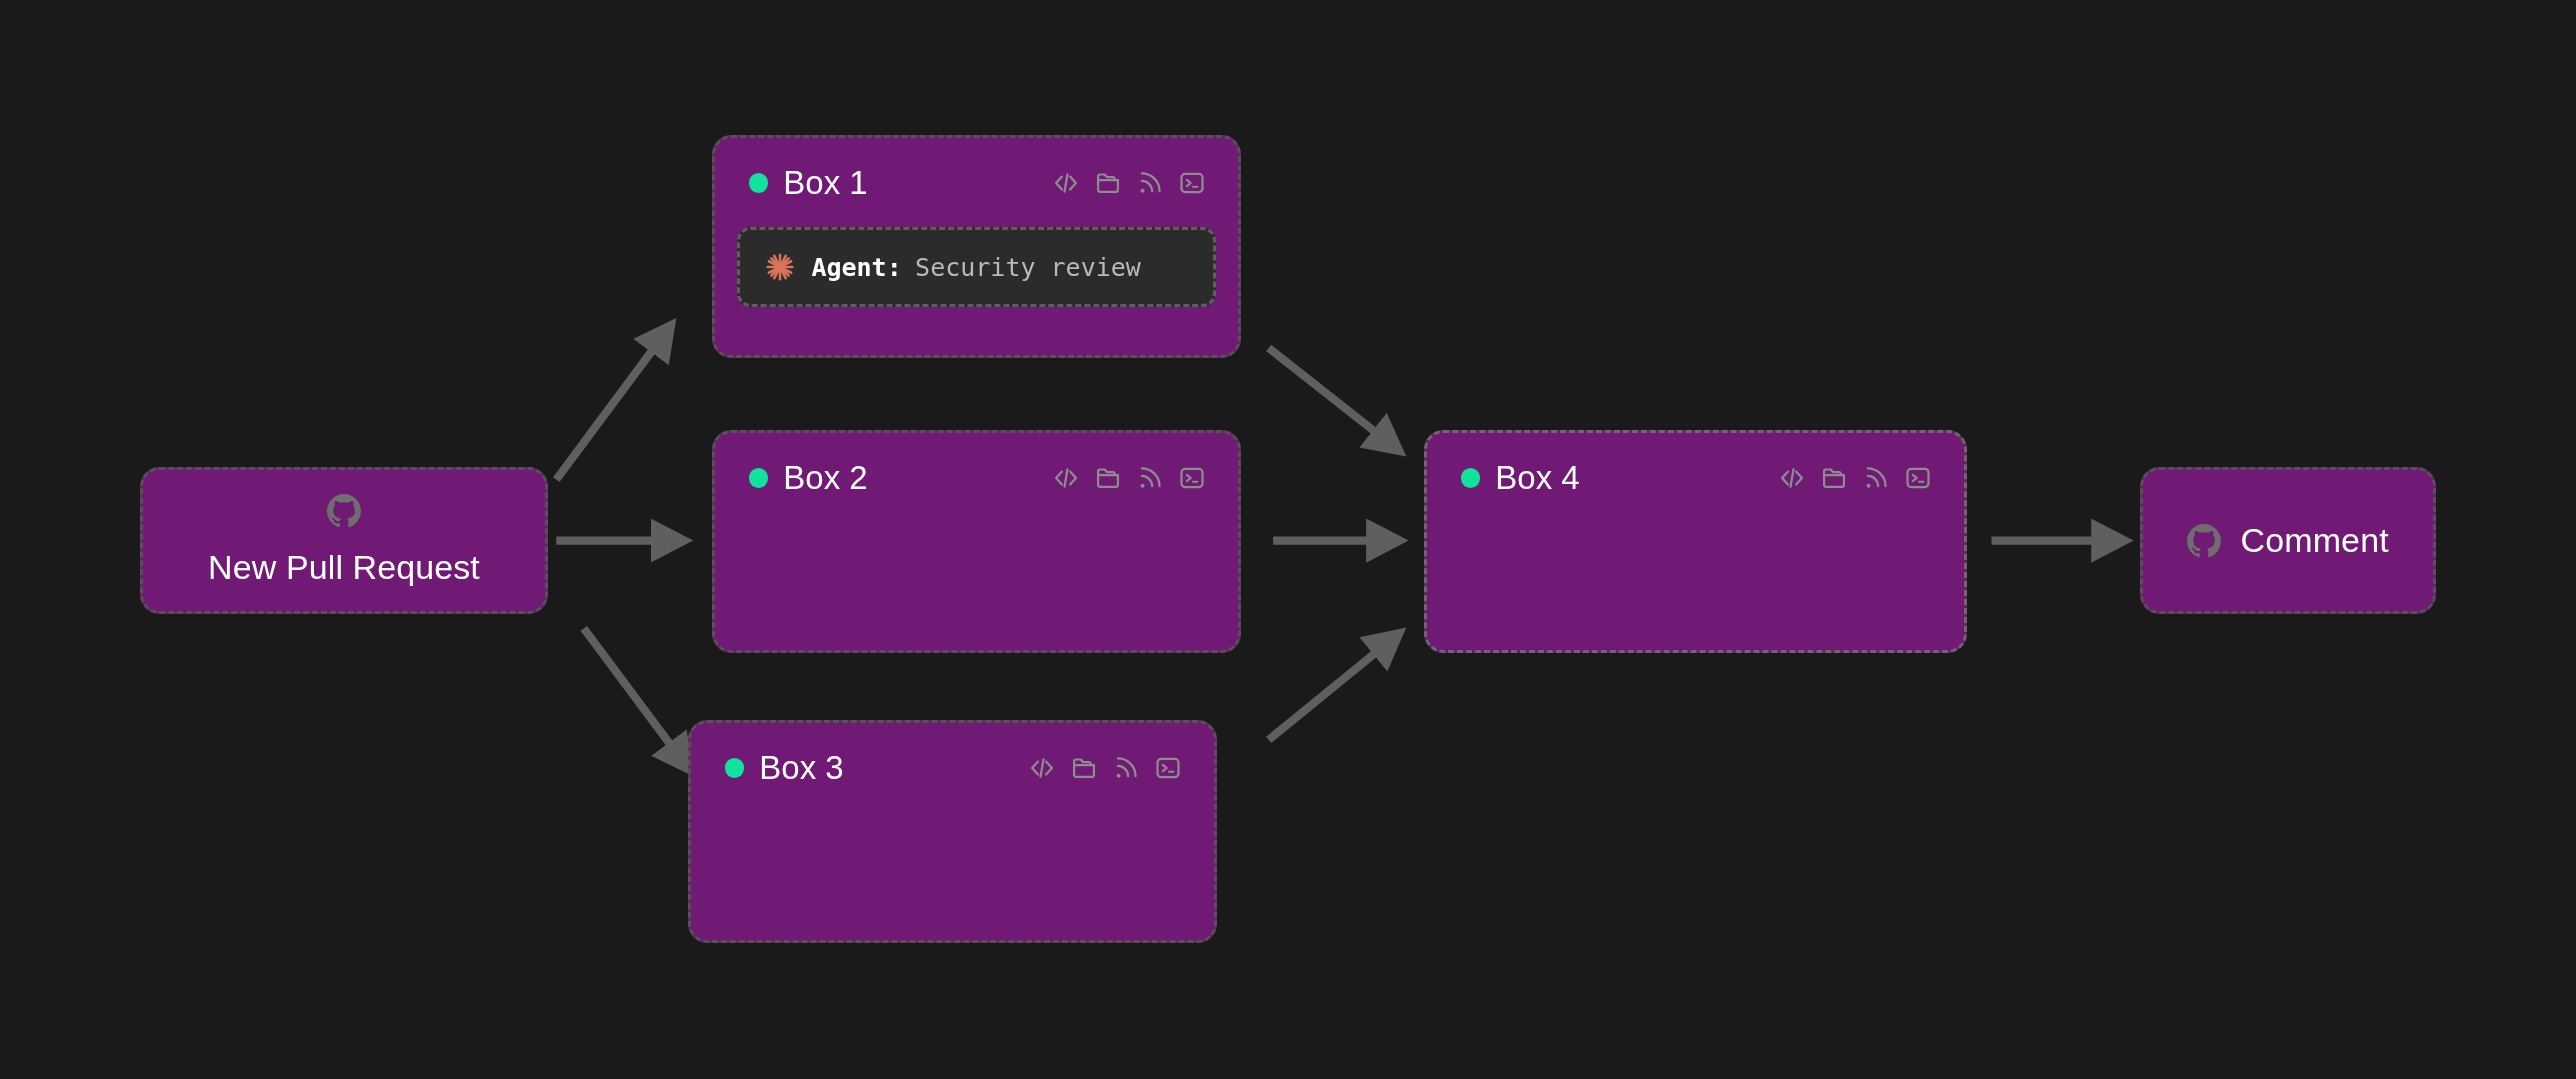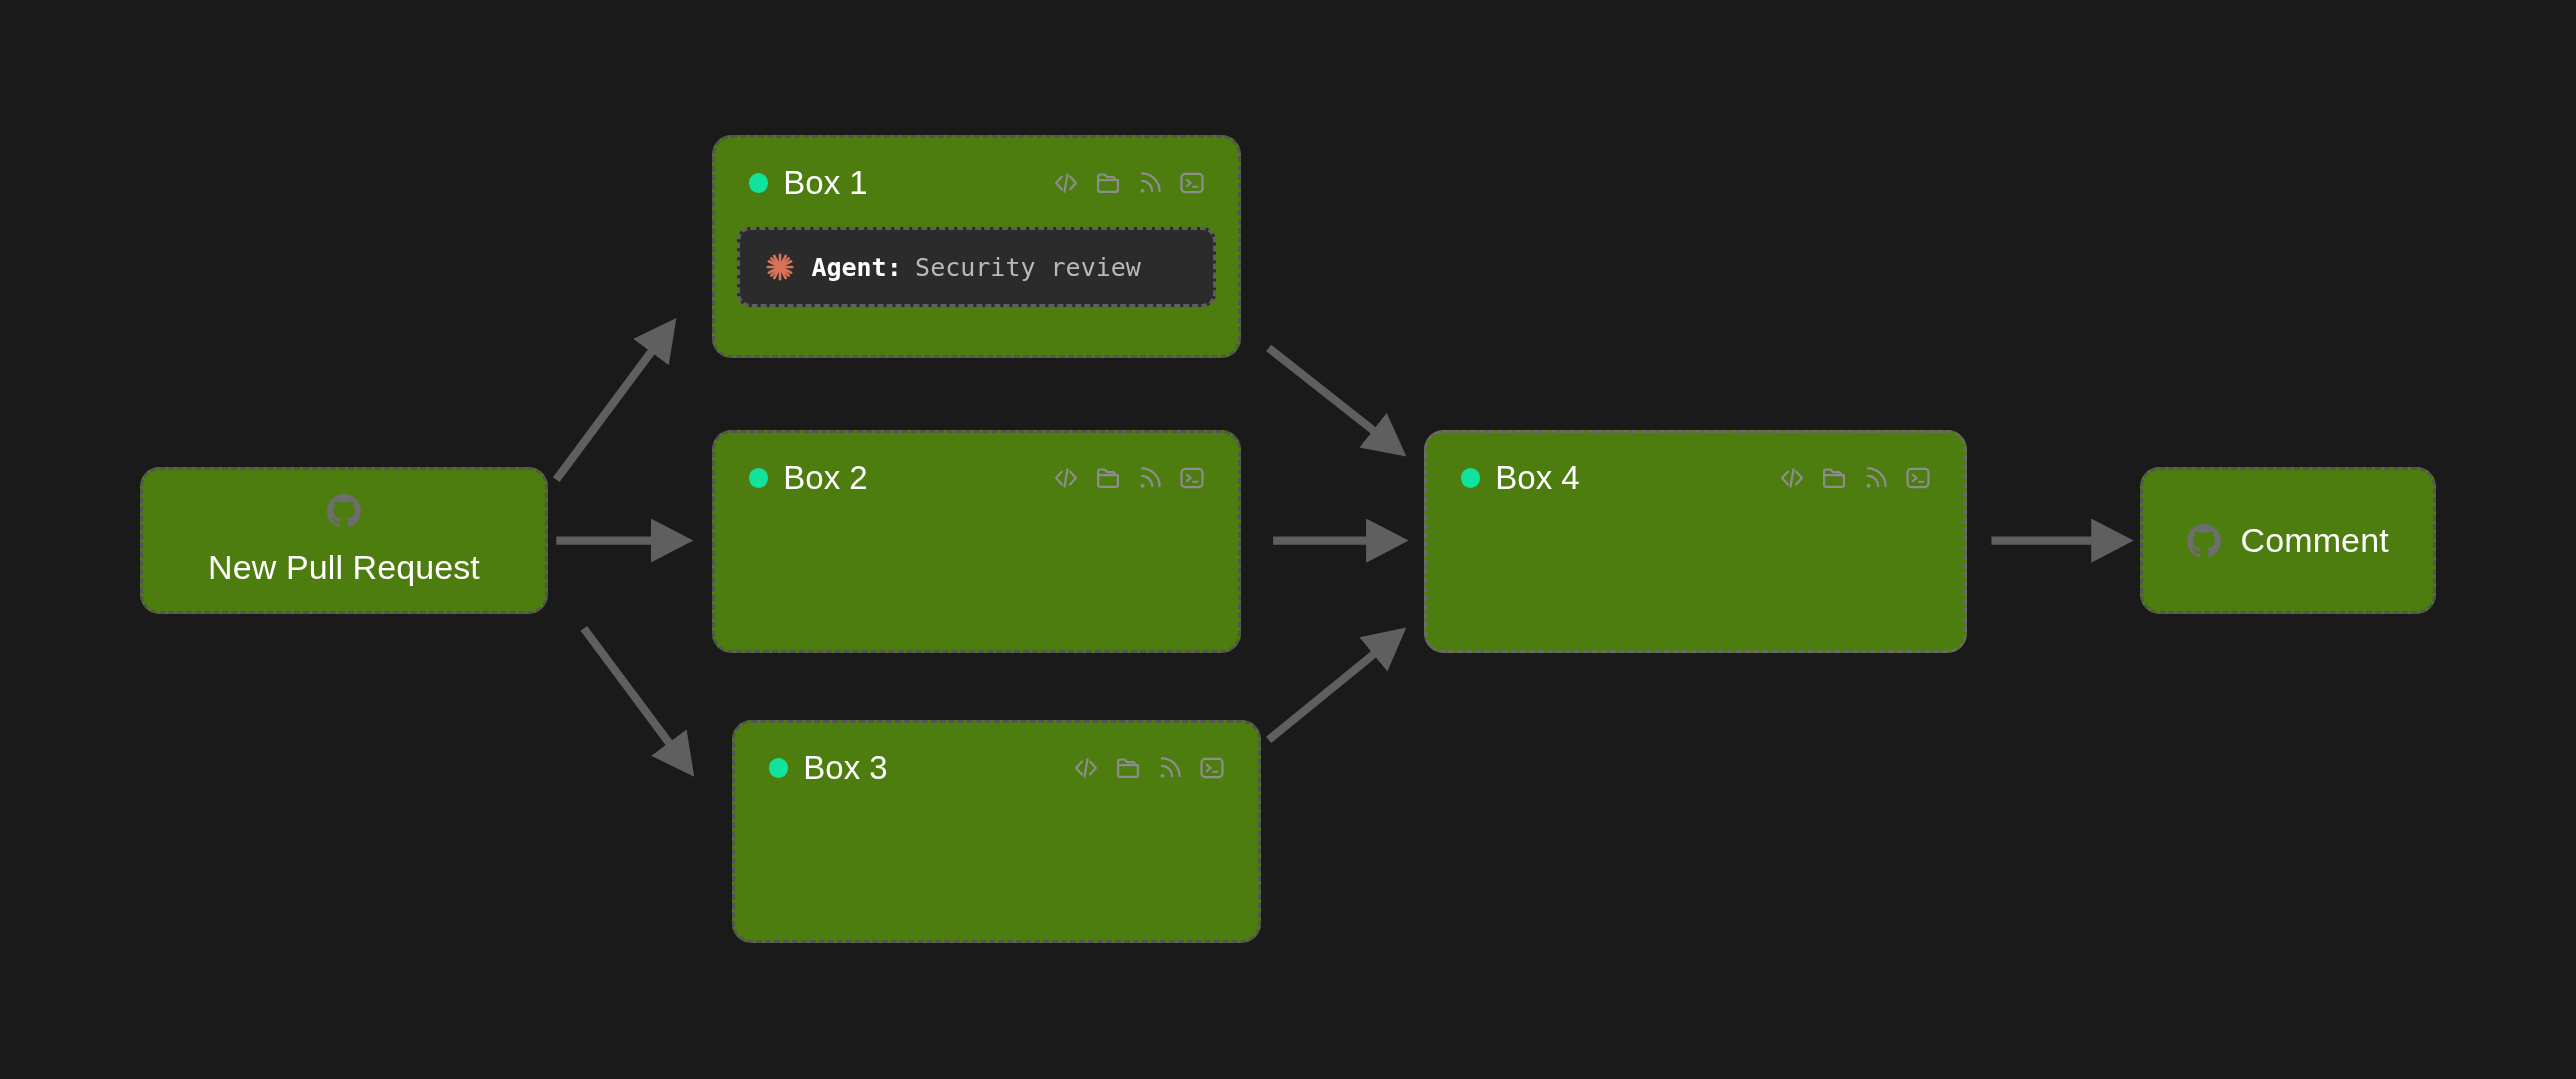--- a/index.html
+++ b/index.html
@@ -32,21 +32,21 @@
     height: 1079px;
     z-index: 1;
   }
 
   
   .node {
     position: absolute;
     z-index: 2;
     border: 3.7px dashed #545454;
     border-radius: 19.3px;
-    background: #4d7c0f;
+    background: #701a75;
   }
 
   
   .endpoint {
     display: flex;
     align-items: center;
     justify-content: center;
     gap: 19.3px;
     padding: 0 30px;
   }
@@ -285,21 +285,21 @@
           <svg viewBox="0 0 24 24">
               <rect x="3" y="4.2" width="18" height="15.6" rx="3"></rect>
               <polyline points="7.6,9.3 10.9,12 7.6,14.7"></polyline>
               <line x1="12.8" y1="15.2" x2="16.6" y2="15.2"></line>
             </svg>
         </span>
       </span>
     </div>
   </div>
 
-  <div class="node agentbox" style="left:732px; top:720px; width:529px; height:223px;">
+  <div class="node agentbox" style="left:688px; top:720px; width:529px; height:223px;">
     <div class="box-head">
       <span class="status-dot"></span>
       <span class="box-title">Box 3</span>
       <span class="tool-icons">
         <span>
           <svg viewBox="0 0 24 24">
               <polyline points="8.5,6.5 3.5,12 8.5,17.5"></polyline>
               <polyline points="15.5,6.5 20.5,12 15.5,17.5"></polyline>
               <line x1="13.3" y1="4.5" x2="10.7" y2="19.5"></line>
             </svg>

